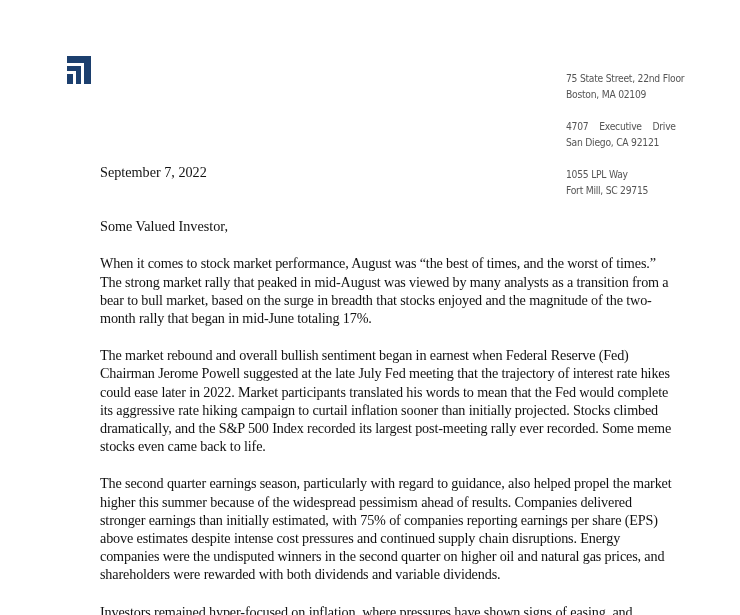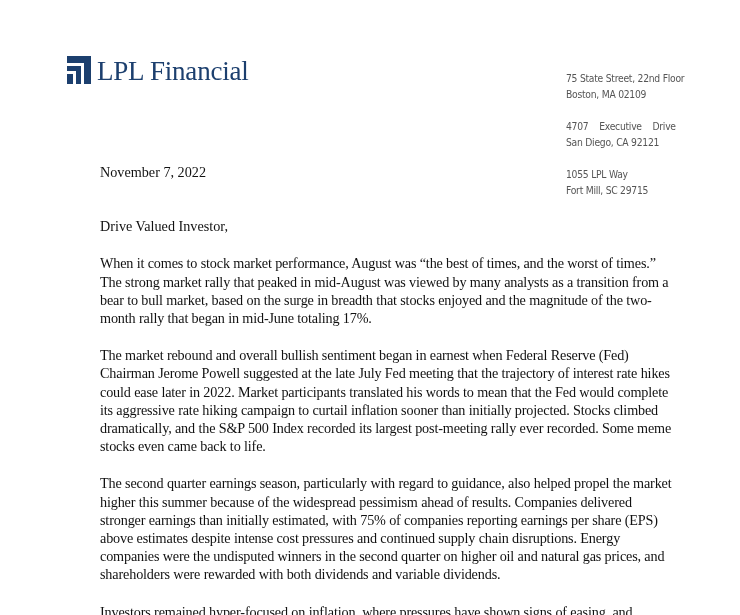--- a/index.html
+++ b/index.html
@@ -87,40 +87,39 @@
   <div class="logo">
     <span class="logo-mark">
       <svg width="24" height="28" viewBox="0 0 24 28">
         <rect x="0" y="0" width="24" height="7" fill="#1c3f6e"></rect>
         <rect x="17" y="0" width="7" height="28" fill="#1c3f6e"></rect>
         <rect x="0" y="10" width="14" height="5" fill="#1c3f6e"></rect>
         <rect x="9" y="10" width="5" height="18" fill="#1c3f6e"></rect>
         <rect x="0" y="18" width="6" height="10" fill="#1c3f6e"></rect>
       </svg>
     </span>
-    <span class="logo-text">LPL Financial</span>
   </div>
 
   <div class="addresses">
     <div class="address-block">
       <div>75 State Street, 22nd Floor</div>
       <div>Boston, MA 02109</div>
     </div>
     <div class="address-block">
       <div>4707    Executive    Drive</div>
       <div>San Diego, CA 92121</div>
     </div>
     <div class="address-block">
       <div>1055 LPL Way</div>
       <div>Fort Mill, SC 29715</div>
     </div>
   </div>
 
   <div class="letter">
-    <p class="date">November 7, 2022</p>
-    <p class="salutation">Drive Valued Investor,</p>
+    <p class="date">September 7, 2022</p>
+    <p class="salutation">Some Valued Investor,</p>
     <p class="para">When it comes to stock market performance, August was “the best of times, and the worst of times.” The strong market rally that peaked in mid-August was viewed by many analysts as a transition from a bear to bull market, based on the surge in breadth that stocks enjoyed and the magnitude of the two-month rally that began in mid-June totaling 17%.</p>
     <p class="para">The market rebound and overall bullish sentiment began in earnest when Federal Reserve (Fed) Chairman Jerome Powell suggested at the late July Fed meeting that the trajectory of interest rate hikes could ease later in 2022. Market participants translated his words to mean that the Fed would complete its aggressive rate hiking campaign to curtail inflation sooner than initially projected. Stocks climbed dramatically, and the S&amp;P 500 Index recorded its largest post-meeting rally ever recorded. Some meme stocks even came back to life.</p>
     <p class="para">The second quarter earnings season, particularly with regard to guidance, also helped propel the market higher this summer because of the widespread pessimism ahead of results. Companies delivered stronger earnings than initially estimated, with 75% of companies reporting earnings per share (EPS) above estimates despite intense cost pressures and continued supply chain disruptions. Energy companies were the undisputed winners in the second quarter on higher oil and natural gas prices, and shareholders were rewarded with both dividends and variable dividends.</p>
     <p class="para">Investors remained hyper-focused on inflation, where pressures have shown signs of easing, and perhaps plateauing, if not completely peaking. Headline readings for the Consumer Price Index (CPI), Producer Price Index (PPI), and Personal Consumption Expenditures Index (PCE) have all moved in the right direction, but clearly it’s not been</p>
   </div>
 
 </div>
 
 </body></html>

